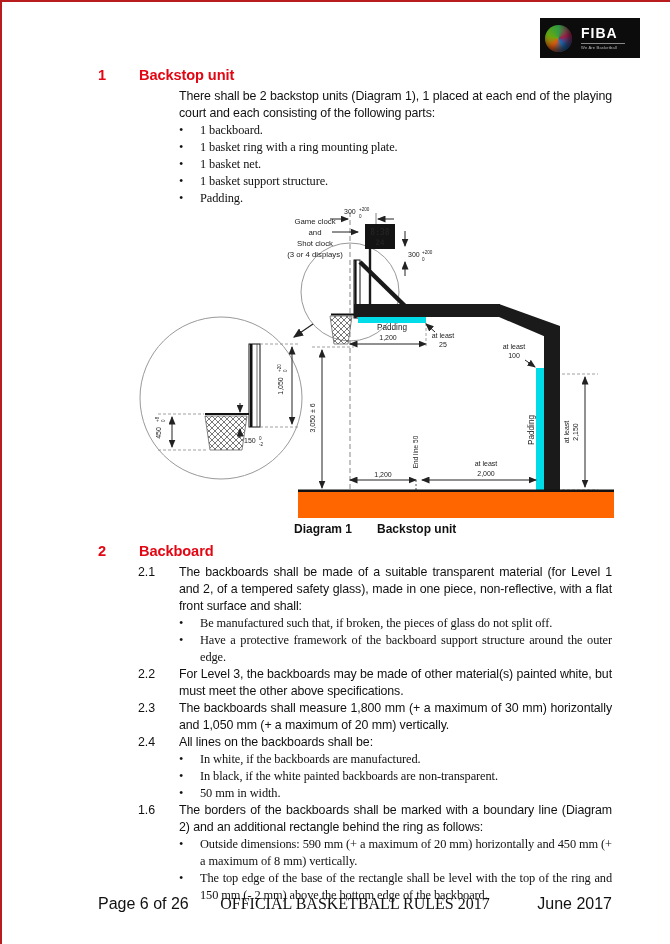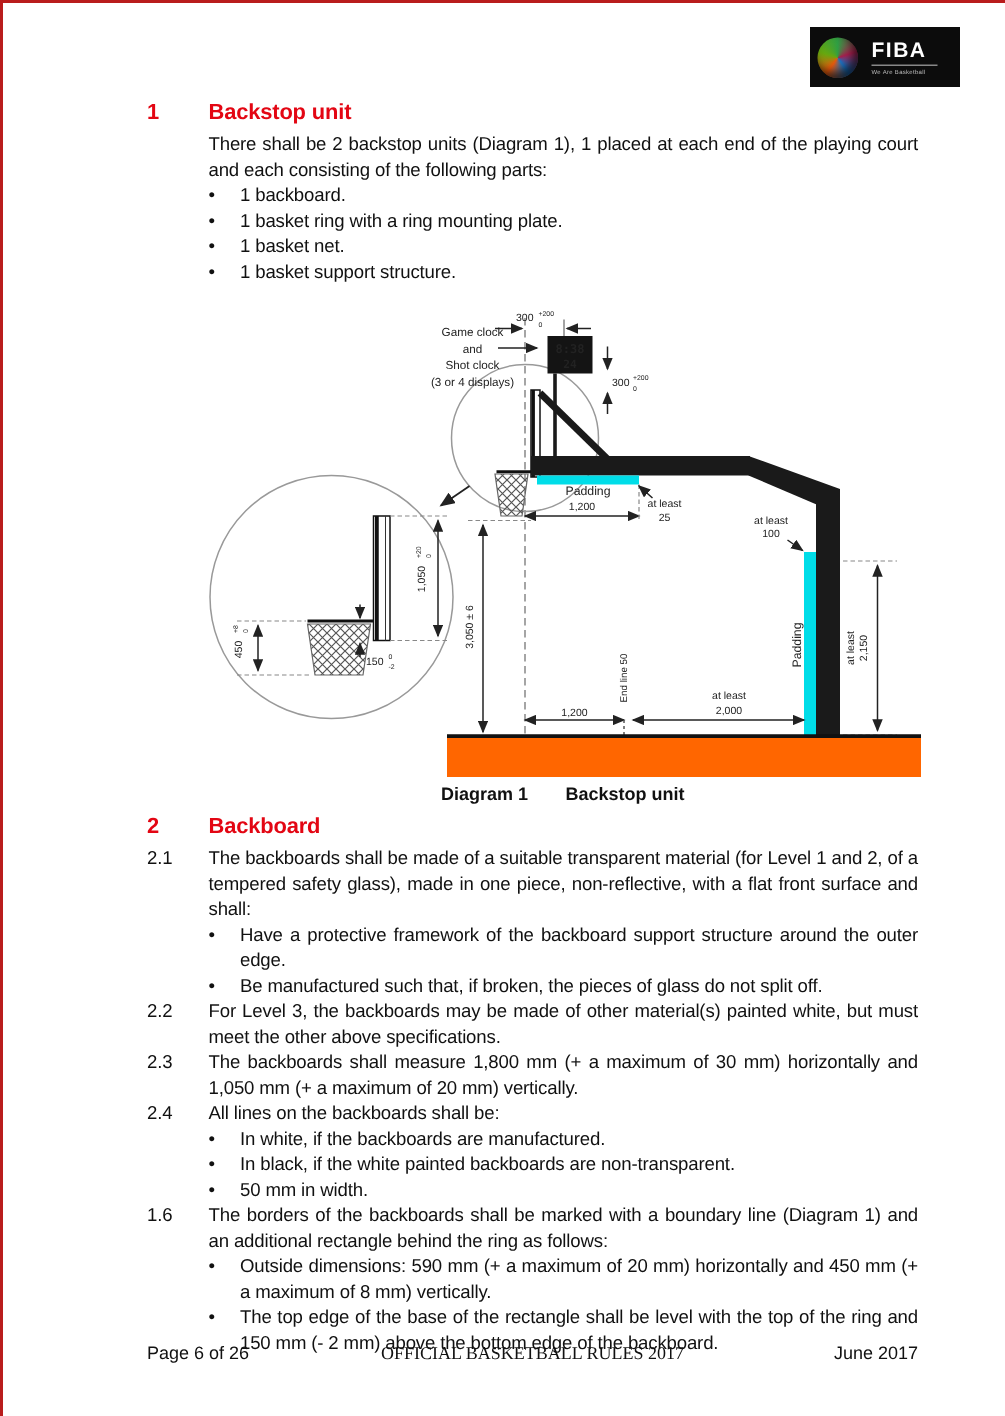--- a/index.html
+++ b/index.html
@@ -16,27 +16,27 @@
         box-shadow:inset -3px -4px 6px rgba(0,0,0,.65);}
   .logo .txt{margin-left:9px;display:flex;flex-direction:column;}
   .logo .brand{color:#fff;font-weight:bold;font-size:14px;letter-spacing:1px;line-height:15px;}
   .logo .rule{height:1px;background:#888;margin:2px 0 1px 0;width:44px;}
   .logo .tag{color:#bdbdbd;font-size:4px;letter-spacing:.2px;}
   
   .textblock{position:absolute;left:96px;width:514px;font-size:12.4px;line-height:17px;
         letter-spacing:-0.1px;text-align:justify;}
   .h-row{display:grid;grid-template-columns:41px 1fr;color:#e30613;font-weight:bold;
         font-size:14.6px;line-height:19px;margin-bottom:3px;text-align:left;}
-  .clause{display:grid;grid-template-columns:41px 1fr;}
+  .clause{display:grid;grid-template-columns:41px 1fr;margin-left:40px;}
   .clause .num{text-align:left;}
-  .b{display:grid;grid-template-columns:21px 1fr;}
+  .b{display:grid;grid-template-columns:21px 1fr;font-family:Liberation Serif, serif;}
   .b .dot{text-align:left;}
   .b .dot::before{content:"•";}
   
-  .footer{position:absolute;left:96px;right:58px;top:893px;font-size:12px;}
+  .footer{position:absolute;left:96px;right:58px;top:893px;font-size:16px;}
   .footer .c{position:absolute;left:0;right:0;text-align:center;font-family:Liberation Serif, serif;}
   .footer .r{position:absolute;right:0;}
   
   #diagram{position:absolute;left:0;top:198px;width:532px;height:340px;}
   svg text{font-family:"Liberation Sans","DejaVu Sans",sans-serif;fill:#222;}
   .dimtxt{font-size:7px;}
   .suptxt{font-size:4.6px;}
   .note{font-size:7.8px;}
   .padlbl{font-size:8.2px;}
   .cap{font-size:12px;font-weight:bold;fill:#111;}
@@ -74,20 +74,24 @@
             <span>1 basket ring with a ring mounting plate.</span>
           </div>
         <div class="b">
             <span class="dot"></span>
             <span>1 basket net.</span>
           </div>
         <div class="b">
             <span class="dot"></span>
             <span>1 basket support structure.</span>
           </div>
+        <div class="b">
+            <span class="dot"></span>
+            <span>Padding.</span>
+          </div>
       </div>
     </div>
   </div>
 
   <div id="diagram">
   <svg width="670" height="340" viewBox="0 0 670 340">
     <defs>
       <marker id="ah" orient="auto-start-reverse" markerWidth="9" markerHeight="7" refX="7.5" refY="3.5">
         <path d="M0,0 L8.5,3.5 L0,7 z" fill="#222"></path>
       </marker>
@@ -221,25 +225,25 @@
       <span>2</span>
       <span>Backboard</span>
     </div>
 
     <div class="clause">
       <span class="num">2.1</span>
       <div>
         <div>The backboards shall be made of a suitable transparent material (for Level 1 and 2, of a tempered safety glass), made in one piece, non-reflective, with a flat front surface and shall:</div>
         <div class="b">
             <span class="dot"></span>
+            <span>Be manufactured such that, if broken, the pieces of glass do not split off.</span>
+          </div>
+        <div class="b">
+            <span class="dot"></span>
             <span>Have a protective framework of the backboard support structure around the outer edge.</span>
-          </div>
-        <div class="b">
-            <span class="dot"></span>
-            <span>Be manufactured such that, if broken, the pieces of glass do not split off.</span>
           </div>
       </div>
     </div>
 
     <div class="clause">
       <span class="num">2.2</span>
       <div>For Level 3, the backboards may be made of other material(s) painted white, but must meet the other above specifications.</div>
     </div>
 
     <div class="clause">
@@ -262,21 +266,21 @@
         <div class="b">
             <span class="dot"></span>
             <span>50 mm in width.</span>
           </div>
       </div>
     </div>
 
     <div class="clause">
       <span class="num">1.6</span>
       <div>
-        <div>The borders of the backboards shall be marked with a boundary line (Diagram 1) and an additional rectangle behind the ring as follows:</div>
+        <div>The borders of the backboards shall be marked with a boundary line (Diagram 2) and an additional rectangle behind the ring as follows:</div>
         <div class="b">
             <span class="dot"></span>
             <span>Outside dimensions: 590 mm (+ a maximum of 20 mm) horizontally and 450 mm (+ a maximum of 8 mm) vertically.</span>
           </div>
         <div class="b">
             <span class="dot"></span>
             <span>The top edge of the base of the rectangle shall be level with the top of the ring and 150 mm (- 2 mm) above the bottom edge of the backboard.</span>
           </div>
       </div>
     </div>

